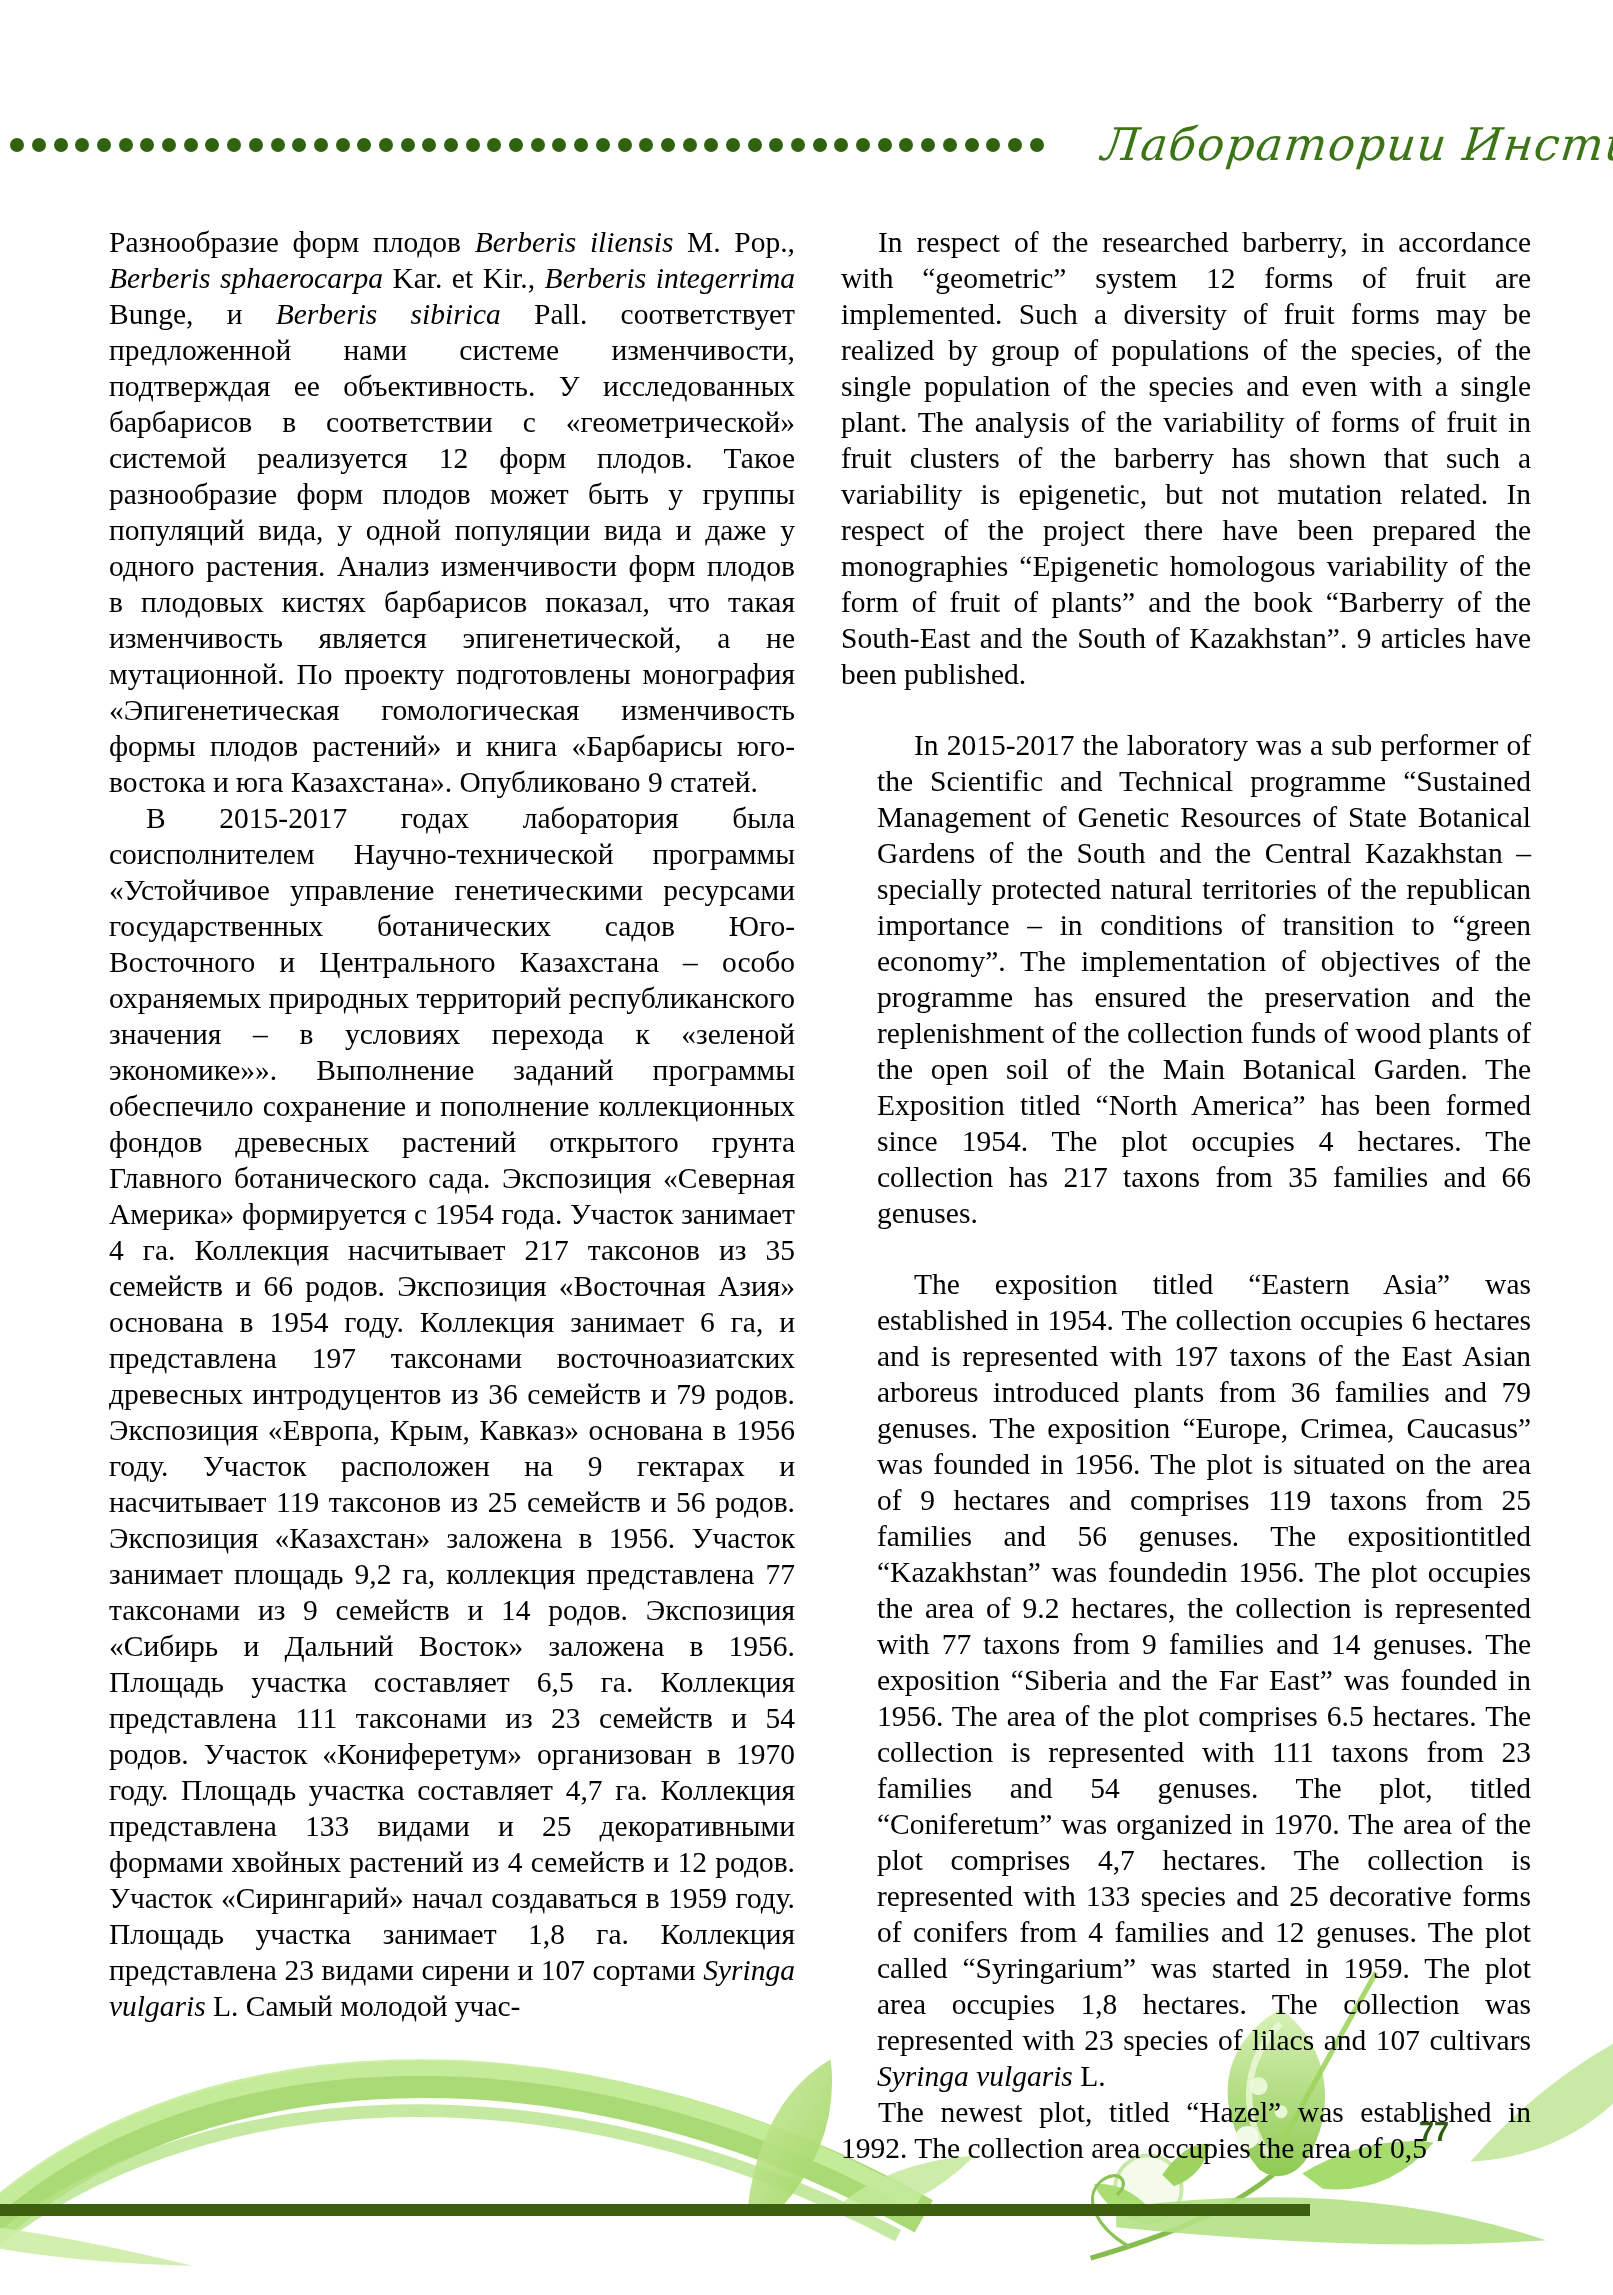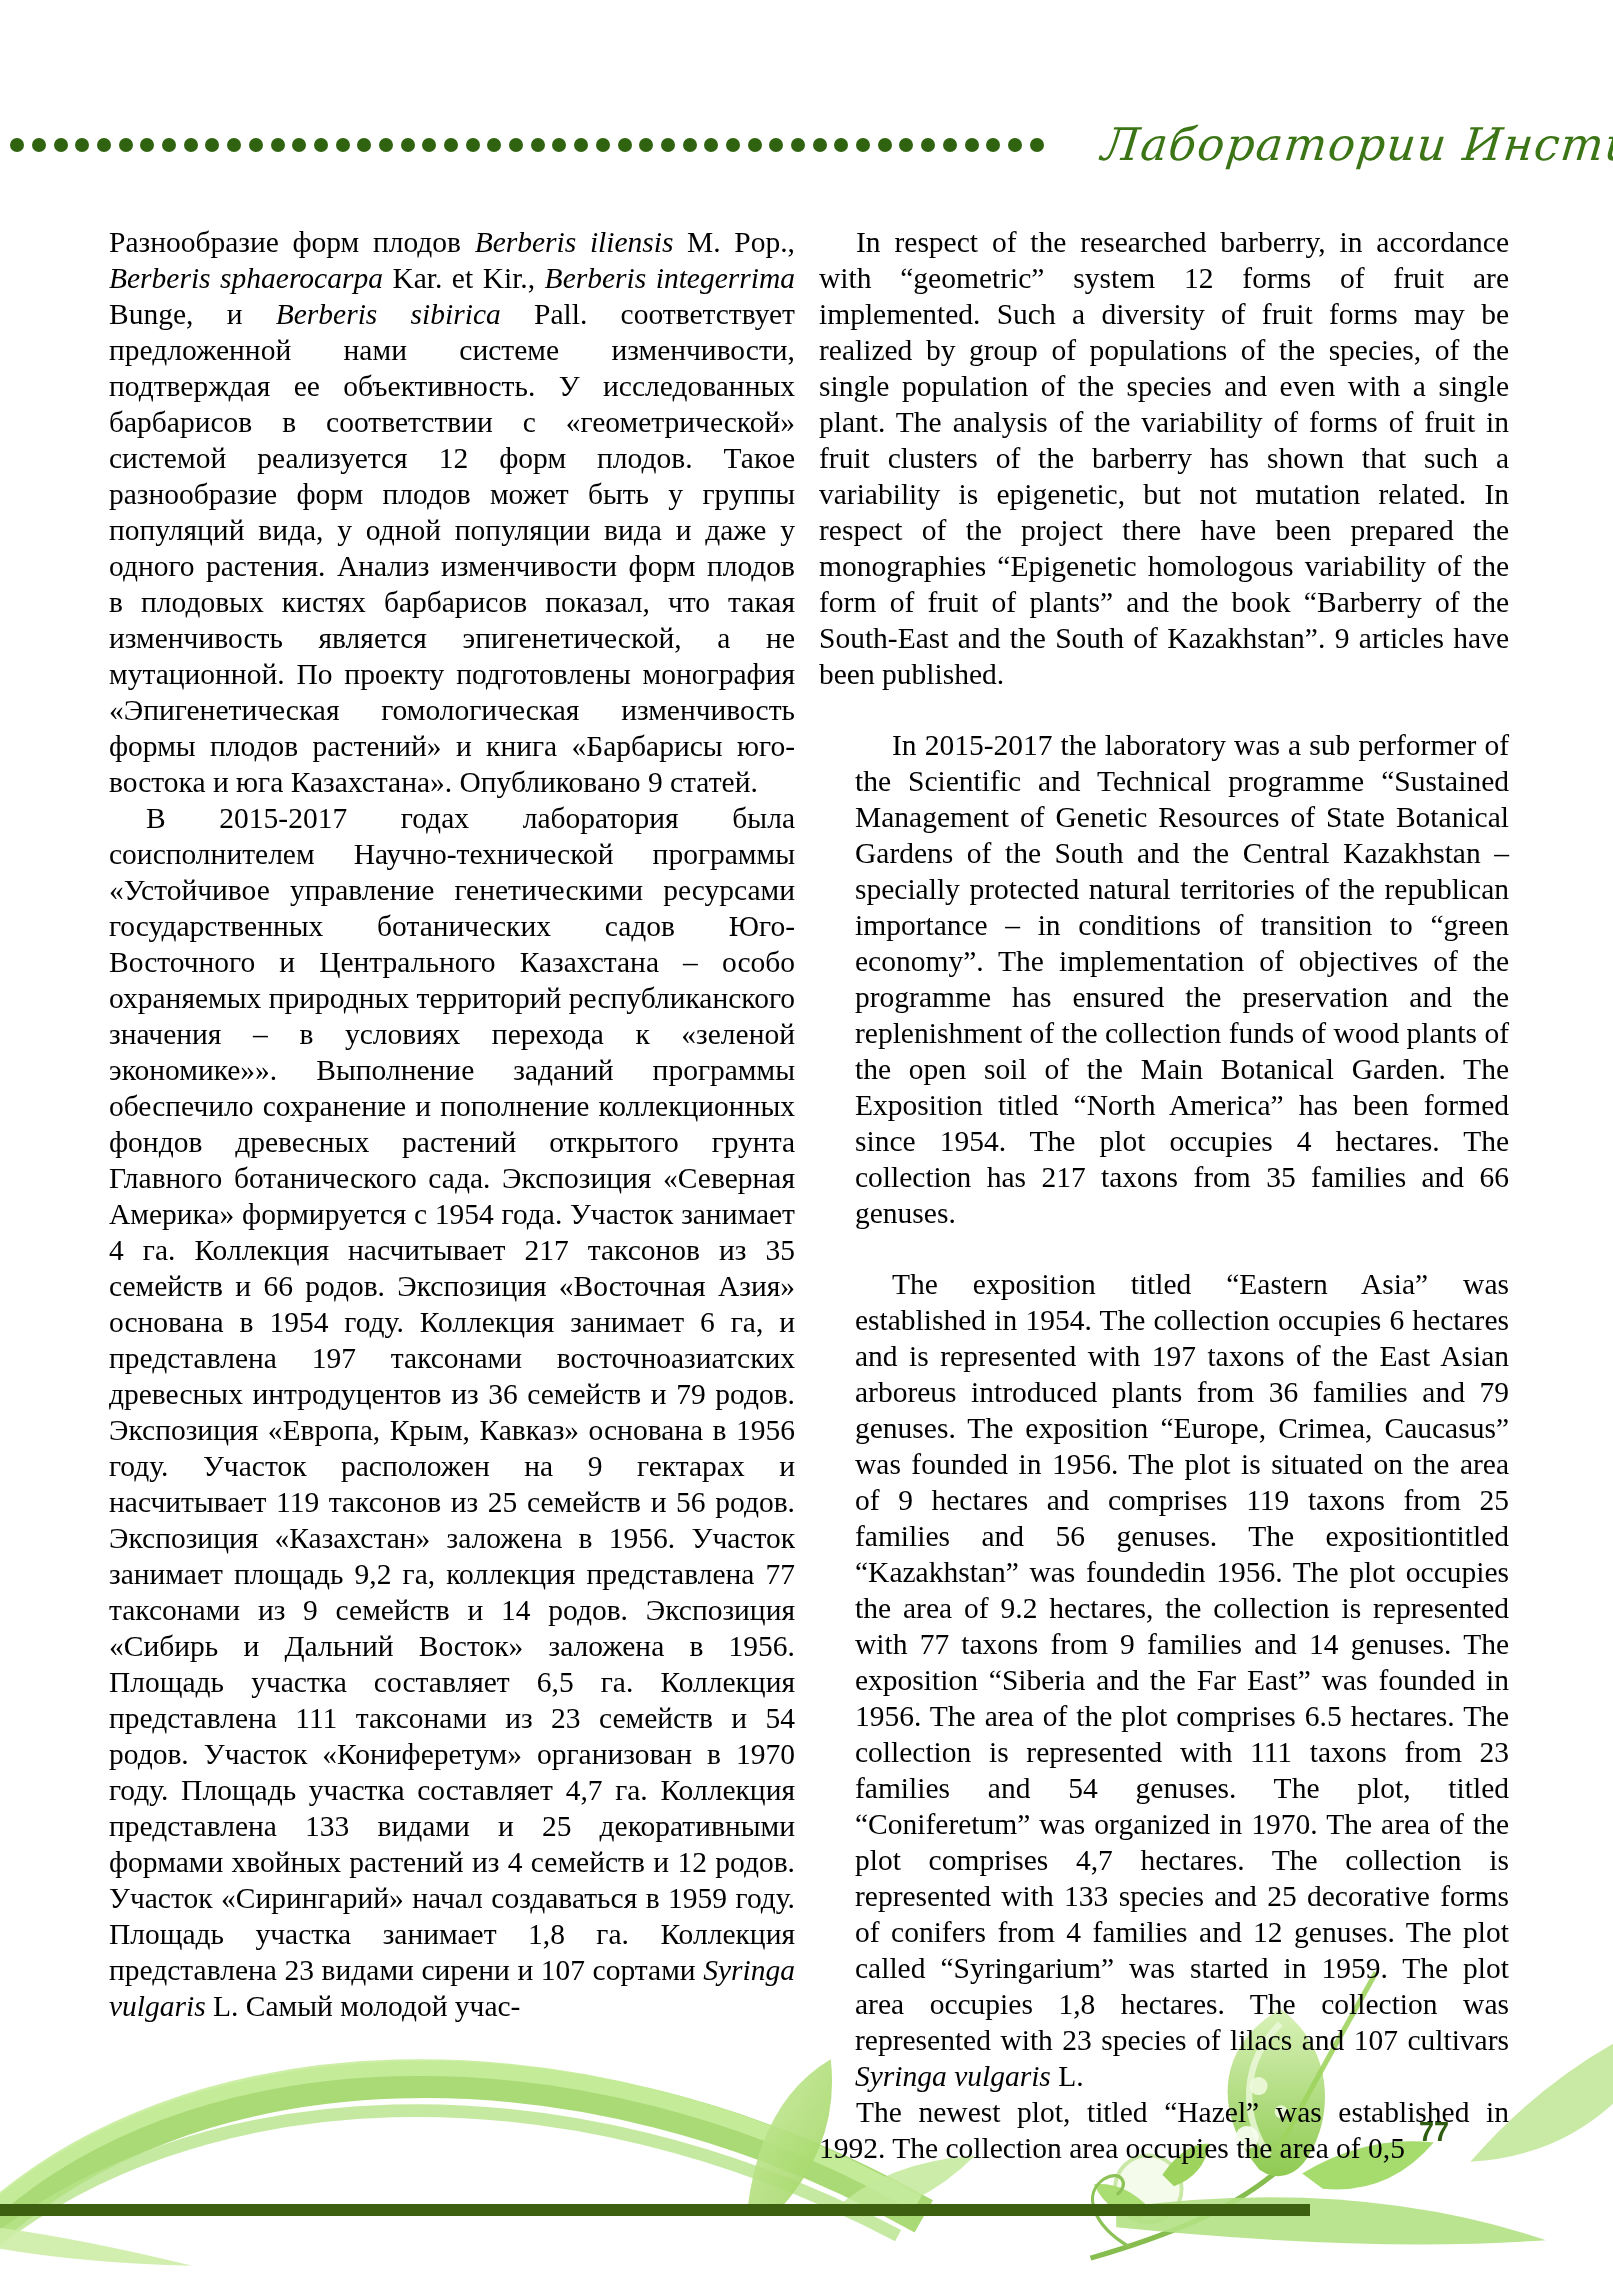--- a/index.html
+++ b/index.html
@@ -45,21 +45,21 @@
   
   .column {
     position: absolute;
     top: 224px;
     text-align: justify;
     font-size: 29.5px;
     line-height: 36px;
     z-index: 2;
   }
   .column.left  { left: 109px;  width: 686px; }
-  .column.right { left: 819px; width: 690px; }
+  .column.right { left: 841px; width: 690px; }
   .para { margin: 0; }
   .para.indent { text-indent: 37px; }
   .para.gap { margin-top: 35px; margin-left: 36px; }
   .para i { font-style: italic; }
 
   
   .footer-art {
     position: absolute;
     left: 0; top: 1950px;
     width: 1614px; height: 346px;

